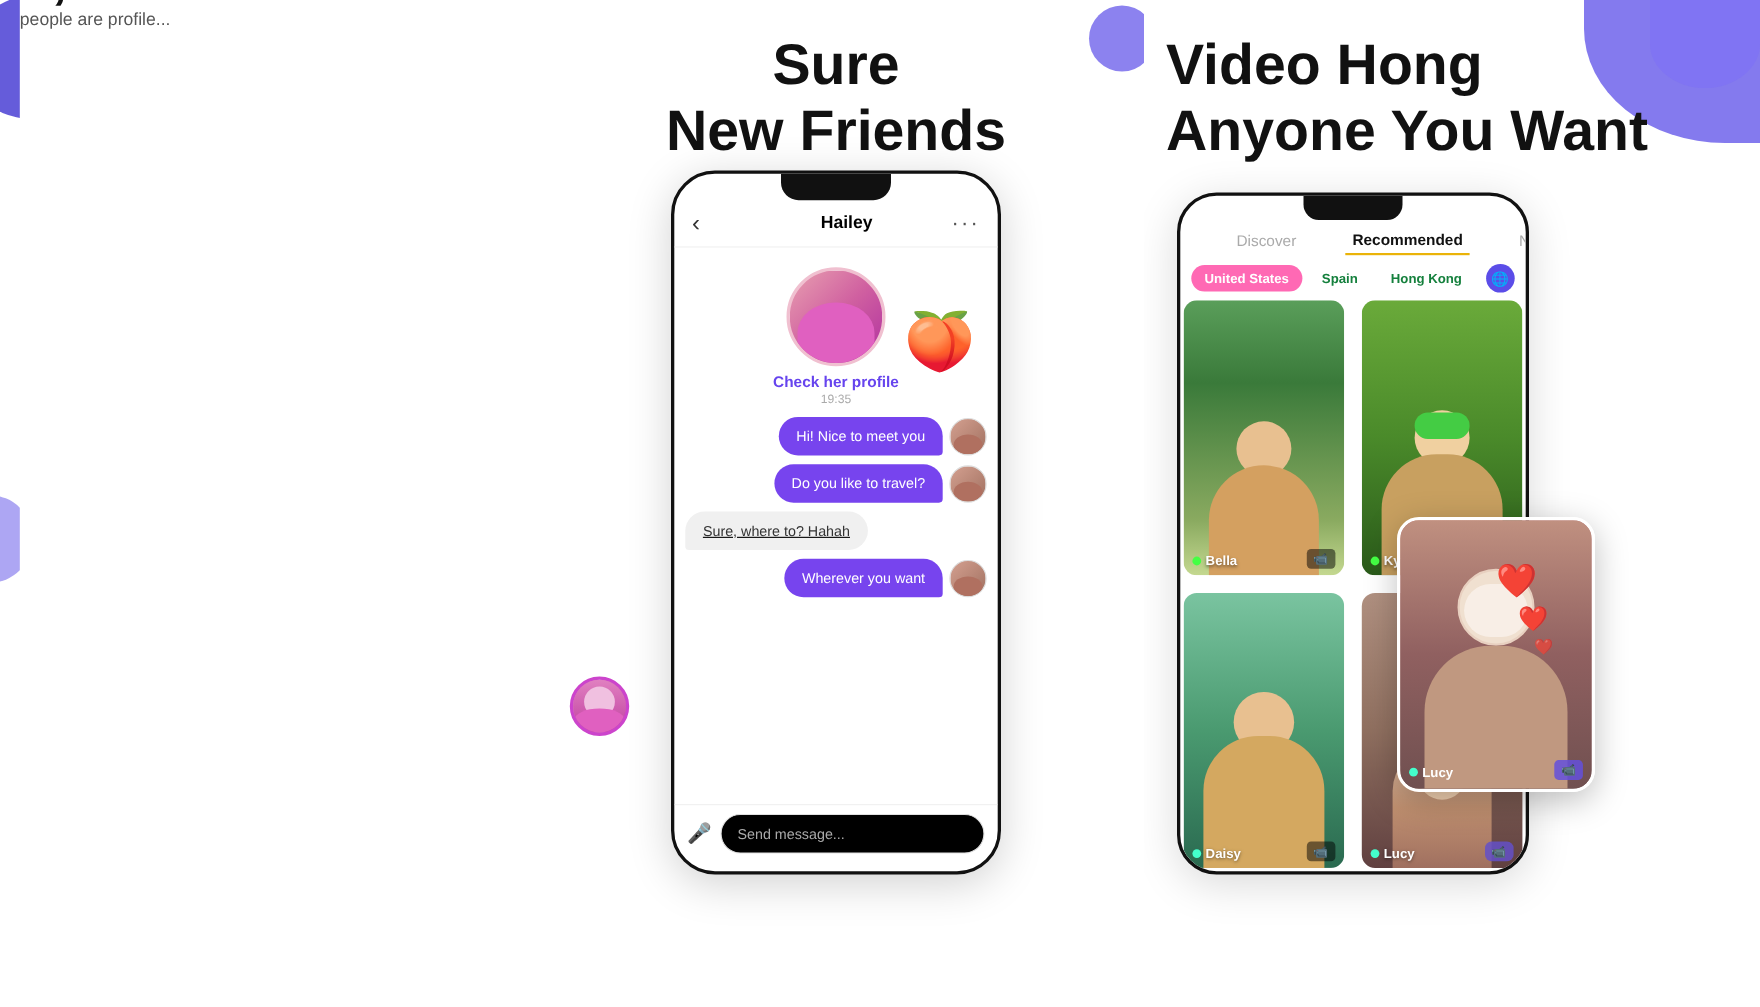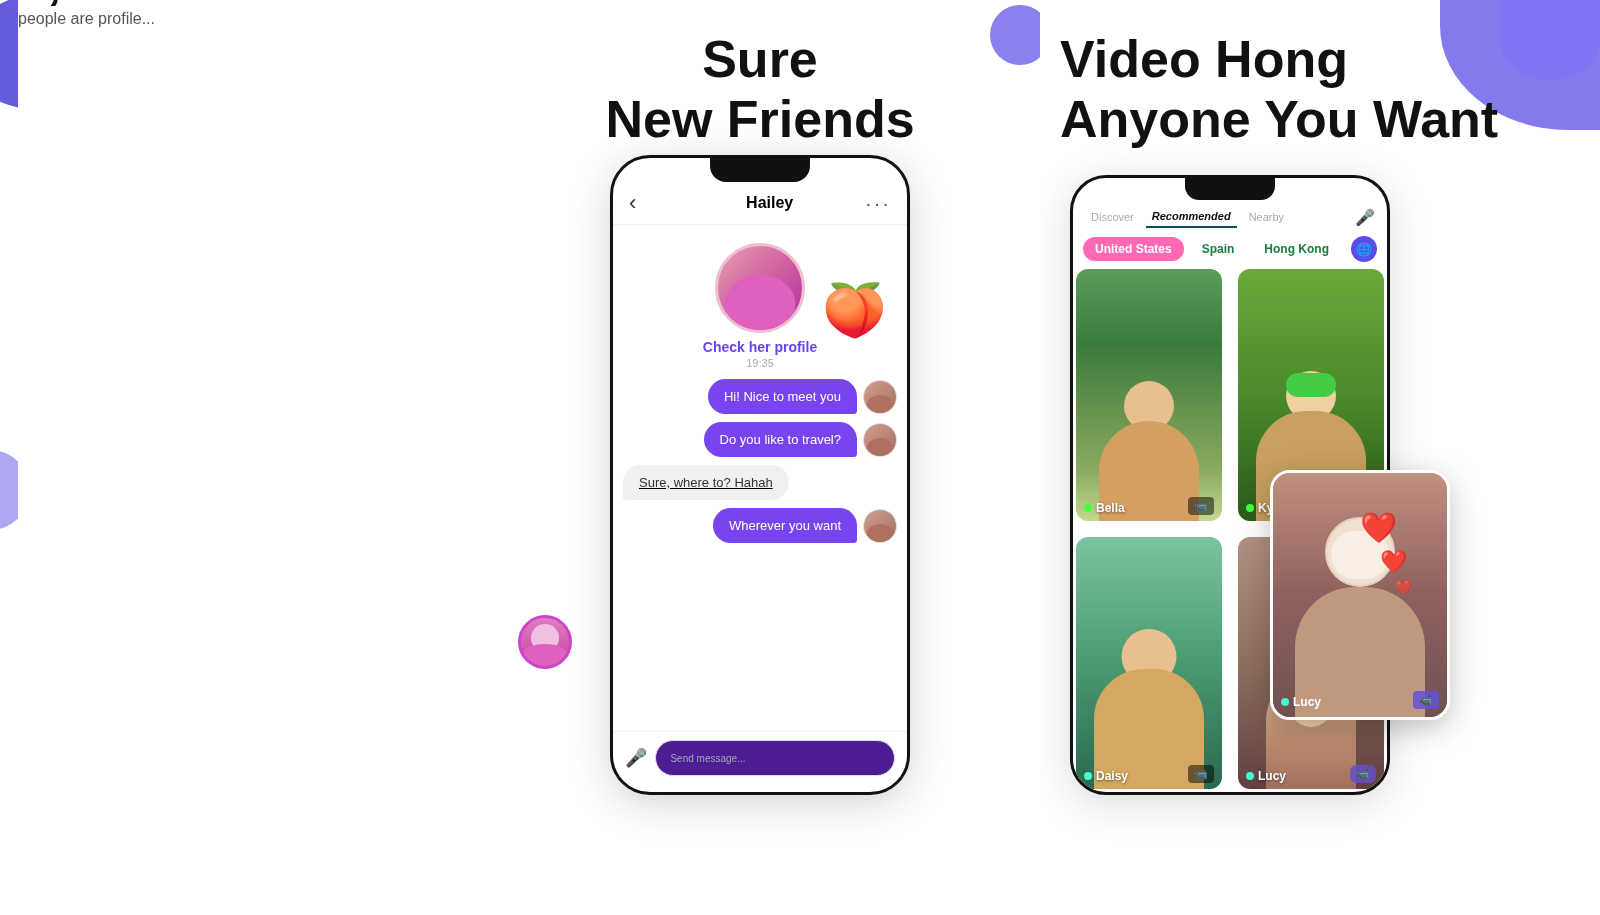--- a/index.html
+++ b/index.html
@@ -295,23 +295,23 @@
       border-top: 1px solid #f0f0f0;
       gap: 8px;
       flex-shrink: 0;
     }
     .typing-input {
       flex: 1;
       height: 36px;
       border-radius: 20px;
       border: 1.5px solid #e0e0e0;
       padding: 0 14px;
-      font-size: 10px;
+      font-size: 13px;
       color: #aaa;
-      background: #4c1d95;
+      background: #000000;
       line-height: 36px;
     }
     .mic-icon {
       font-size: 18px;
       color: #888;
     }
 
     
     .float-avatar {
       position: absolute;
@@ -378,29 +378,29 @@
       flex-shrink: 0;
     }
     .right-phone-nav {
       display: flex;
       align-items: center;
       padding: 6px 12px 4px;
       gap: 6px;
       flex-shrink: 0;
     }
     .nav-tab {
-      font-size: 11px;
+      font-size: 14px;
       color: #aaa;
       padding: 4px 6px;
+      margin-left: 33px;
     }
     .nav-tab.active {
       color: #111;
       font-weight: 700;
-      border-bottom: 2px solid #0c4a6e;
-      font-style: italic;
+      border-bottom: 2px solid #eab308;
     }
     .nav-mic {
       margin-left: auto;
       font-size: 16px;
       color: #555;
     }
 
     .right-phone-filters {
       display: flex;
       align-items: center;

